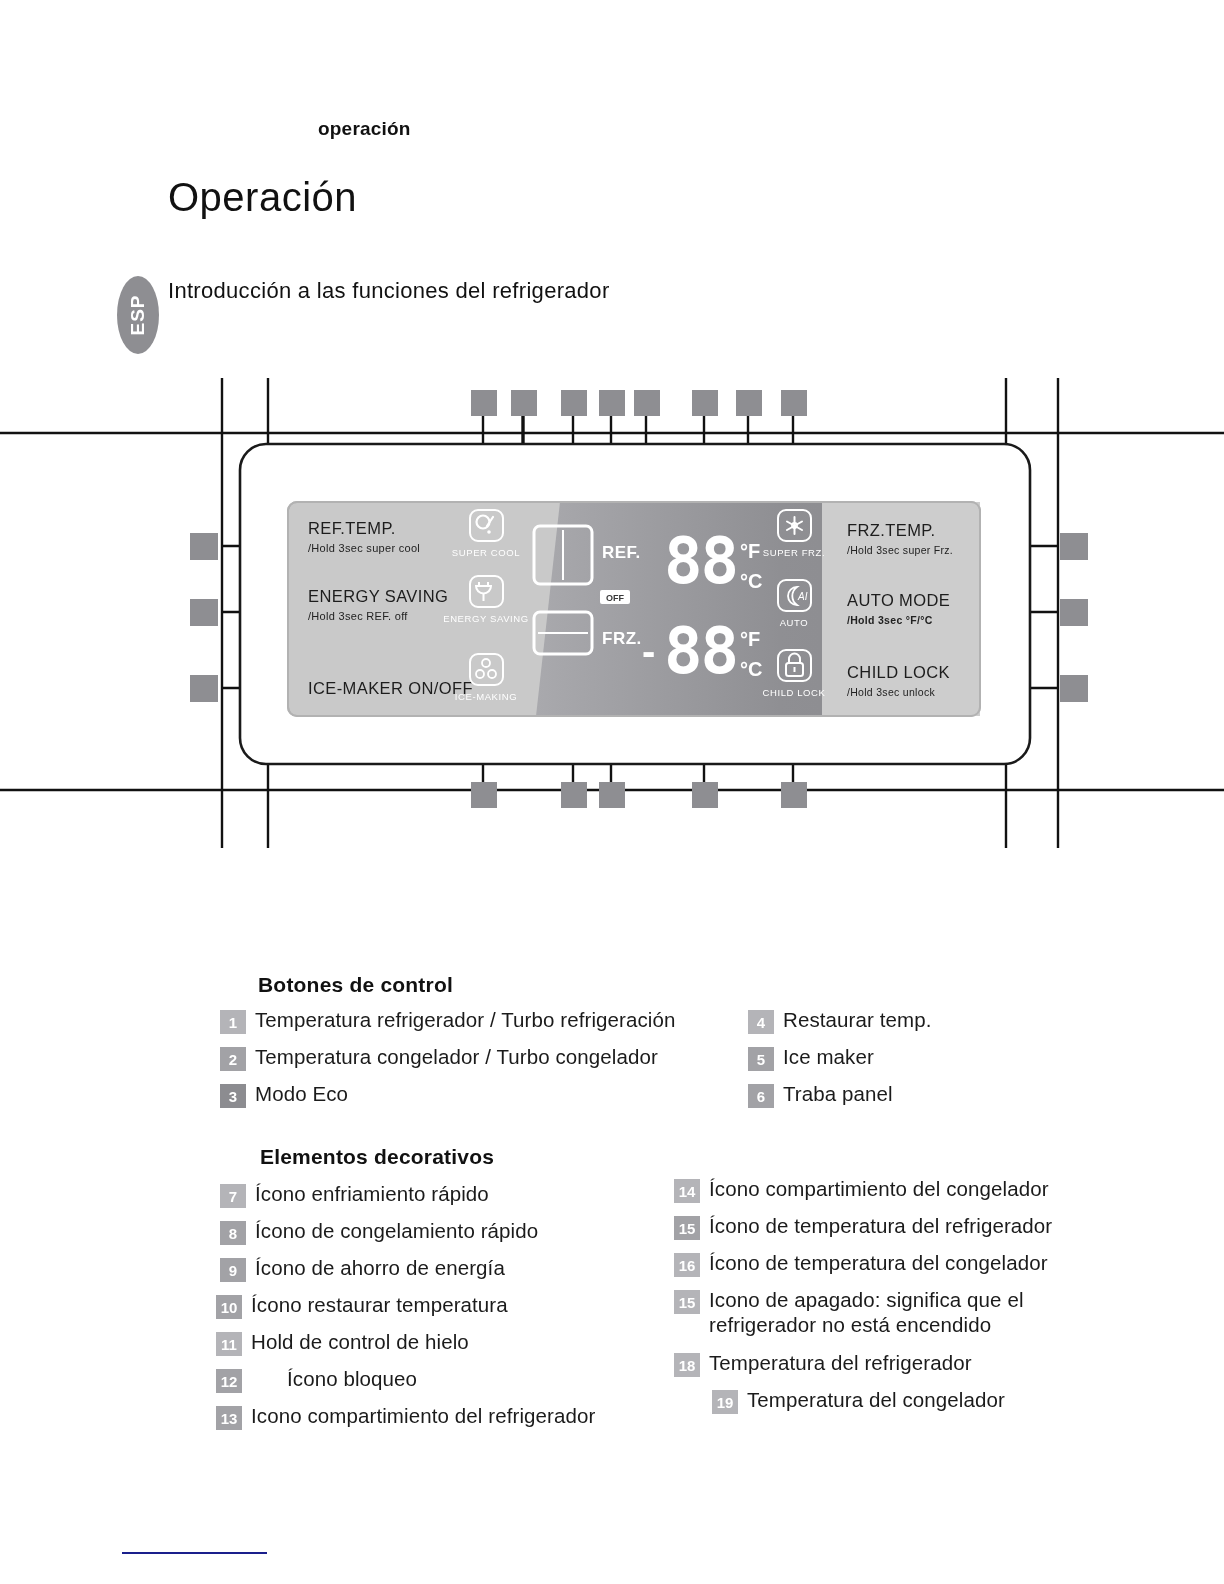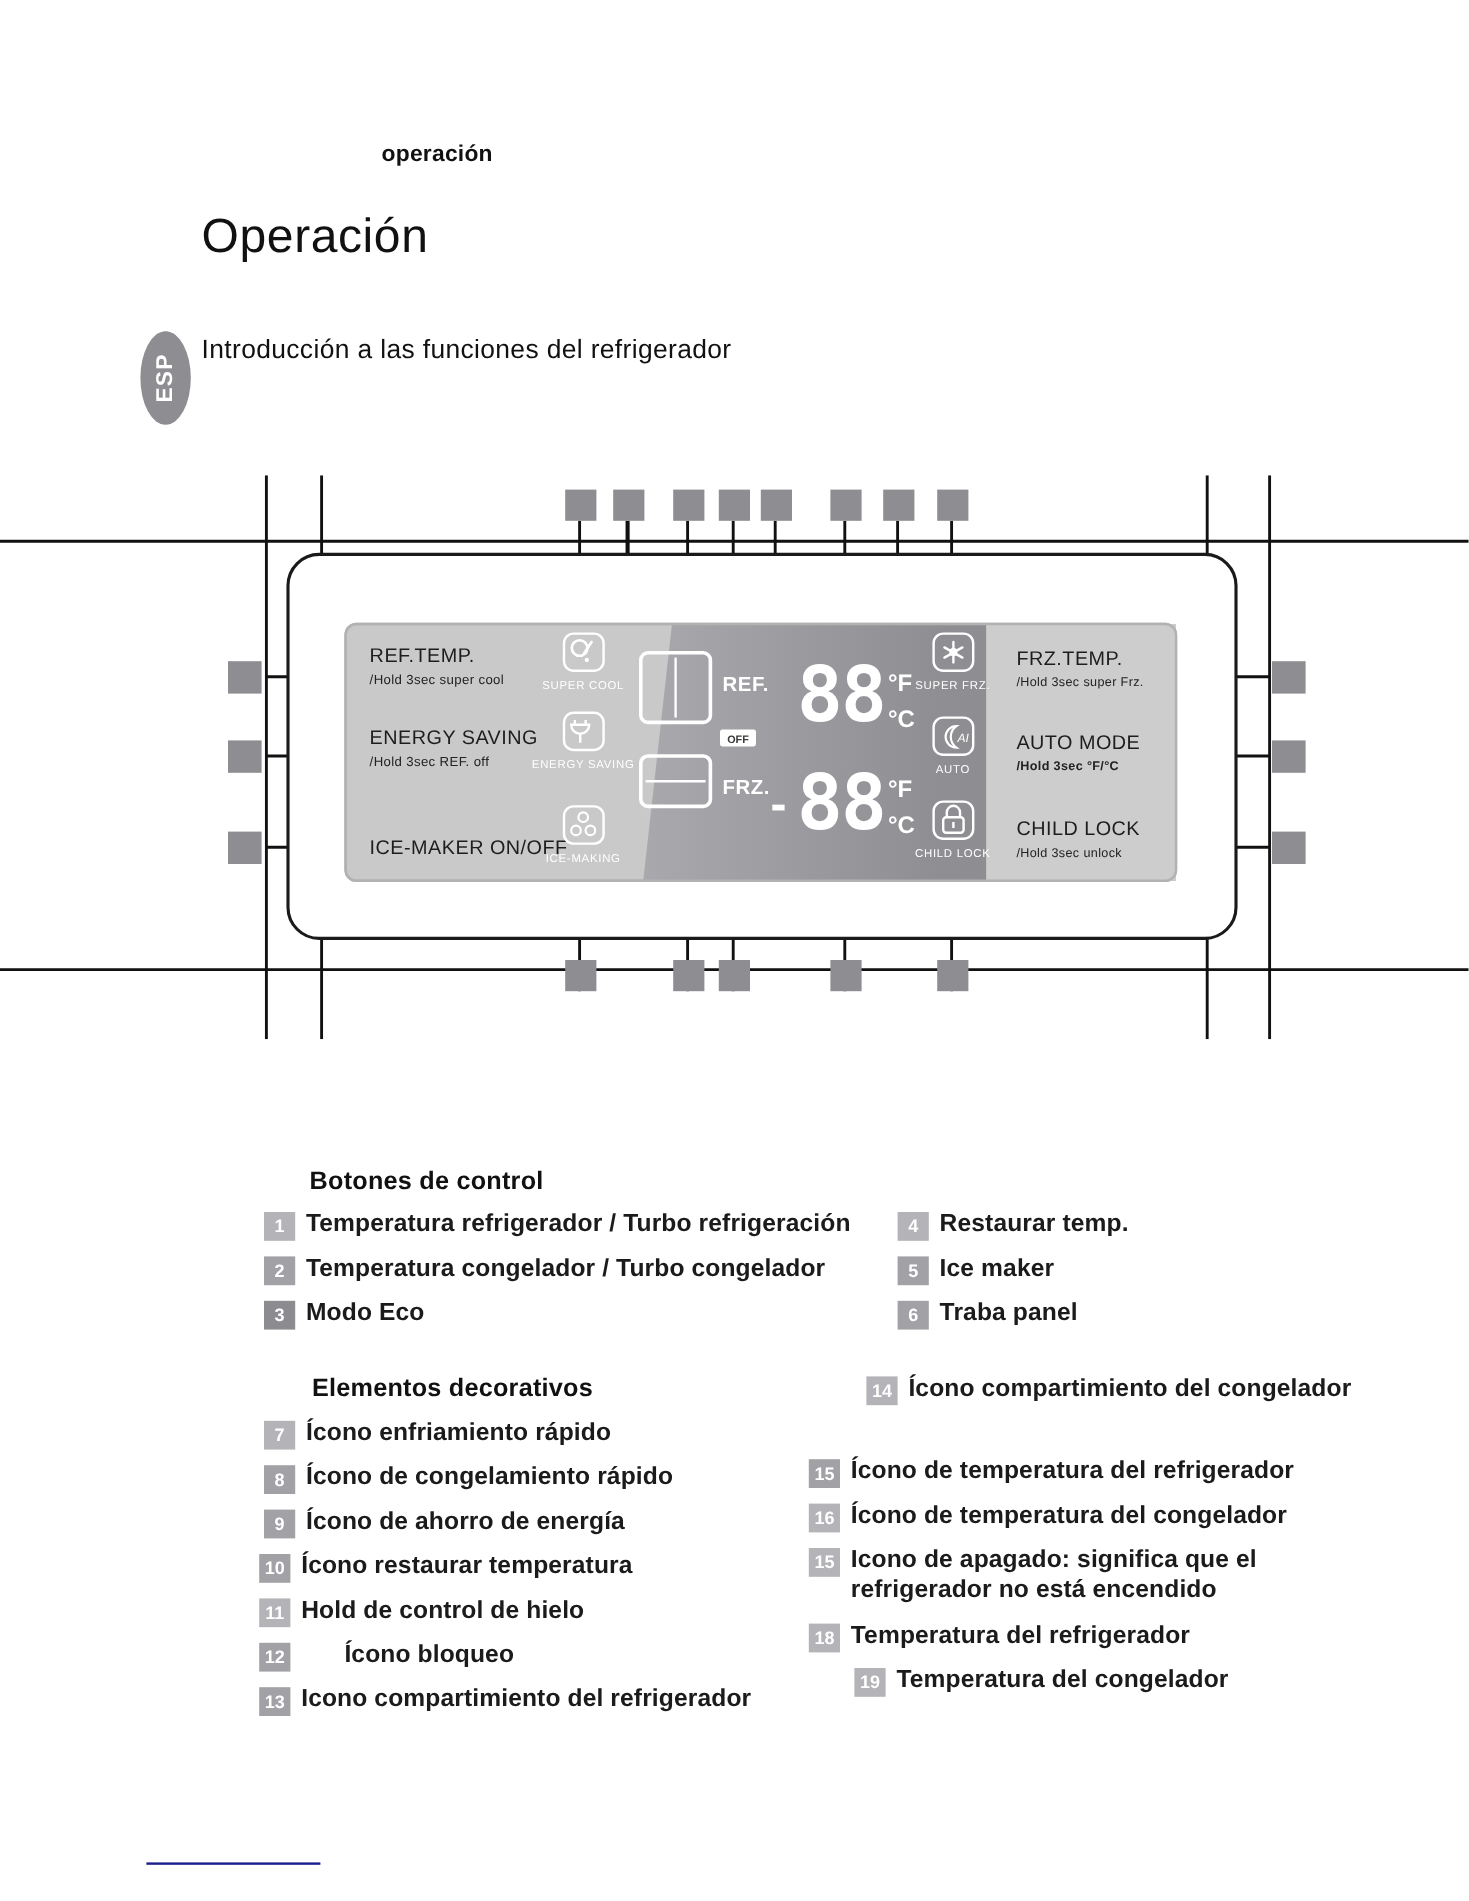--- a/index.html
+++ b/index.html
@@ -62,21 +62,21 @@
     font-size: 22px;
     font-weight: normal;
     letter-spacing: .3px;
     color: #111;
   }
 
   
   #diagram {
     position: absolute;
     left: 0;
-    top: 396px;
+    top: 378px;
     width: 1112px;
     height: 470px;
   }
   #diagram svg { display:block; }
 
   
   .legend-title {
     position: absolute;
     font-size: 21px;
     font-weight: bold;
@@ -107,21 +107,20 @@
     letter-spacing: 0;
   }
   .chip.faded  { background: #b4b4b8; }
   .chip.faded2 { background: #a2a2a6; }
   .legend-text {
     font-size: 20.5px;
     line-height: 25px;
     color: #1b1b1b;
     white-space: pre-line;
     letter-spacing: .1px;
-    font-weight: bold;
   }
 
   .footer-rule {
     position: absolute;
     left: 122px;
     top: 1552px;
     width: 145px;
     height: 2px;
     background: #1a1f8c;
   }
@@ -389,21 +388,21 @@
 </div>
 <div class="legend-row" style="left:216px; top:1366px;gap:45px;">
   <span class="chip faded2">12</span>
   <span class="legend-text">Ícono bloqueo</span>
 </div>
 <div class="legend-row" style="left:216px; top:1403px;">
   <span class="chip faded2">13</span>
   <span class="legend-text">Icono compartimiento del refrigerador</span>
 </div>
 
-<div class="legend-row" style="left:674px; top:1144px;margin-left:48px;">
+<div class="legend-row" style="left:674px; top:1176px;">
   <span class="chip faded">14</span>
   <span class="legend-text">Ícono compartimiento del congelador</span>
 </div>
 <div class="legend-row" style="left:674px; top:1213px;">
   <span class="chip faded2">15</span>
   <span class="legend-text">Ícono de temperatura  del refrigerador</span>
 </div>
 <div class="legend-row" style="left:674px; top:1250px;">
   <span class="chip faded">16</span>
   <span class="legend-text">Ícono de temperatura del congelador</span>

